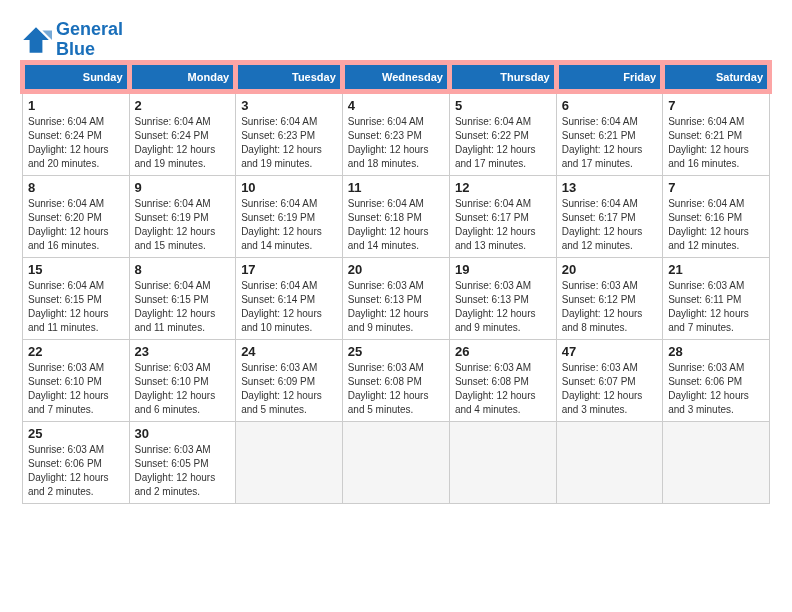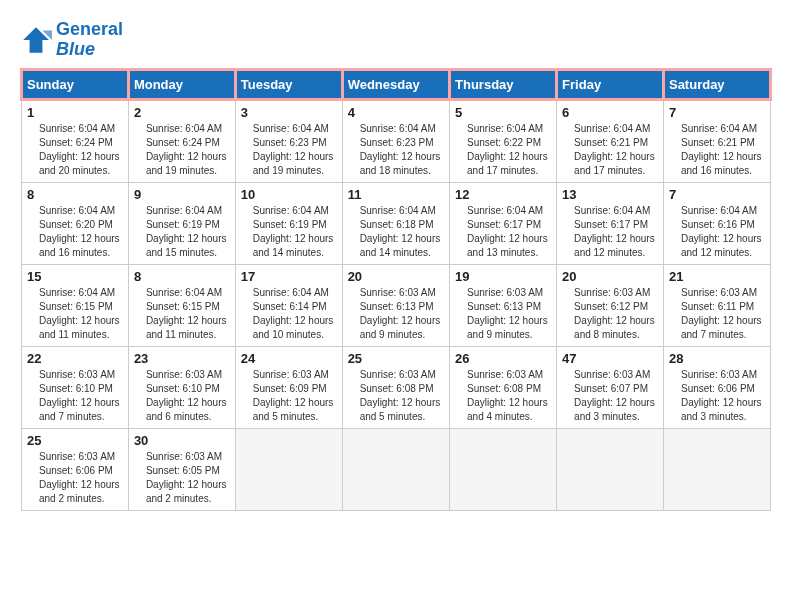--- a/index.html
+++ b/index.html
@@ -7,21 +7,21 @@
       font-family: Arial, sans-serif;
       background: #fff;
       width: 792px;
       min-height: 612px;
       padding: 20px;
     }
     .header {
       display: flex;
       justify-content: space-between;
       align-items: flex-start;
-      margin-bottom: 8px;
+      margin-bottom: 0;
     }
     .logo {
       display: flex;
       align-items: center;
       gap: 4px;
     }
     .logo-text {
       font-size: 18px;
       font-weight: bold;
       color: #333;
@@ -48,24 +48,24 @@
     }
     .calendar {
       width: 100%;
       border-collapse: collapse;
       font-size: 11px;
     }
     .calendar th {
       background: #1a6fba;
       color: #fff;
       padding: 6px 4px;
-      text-align: left;
-      font-size: 13px;
+      text-align: right;
+      font-size: 11px;
       font-weight: bold;
-      border: 3px solid #fca5a5;
+      border: 5px solid #fca5a5;
     }
     .calendar td {
       border: 1px solid #ccc;
       vertical-align: top;
       padding: 4px 5px;
       width: 108px;
       height: 80px;
       background: #fff;
     }
     .calendar td.empty {
@@ -75,35 +75,34 @@
       font-size: 13px;
       font-weight: bold;
       color: #222;
       display: block;
       margin-bottom: 2px;
     }
     .day-info {
       font-size: 10px;
       color: #333;
       line-height: 1.4;
-      margin-left: 12px;
     }
   </style>
 </head>
 <body>
 
 <div class="header">
   <div class="logo">
     <svg class="logo-icon" viewBox="0 0 40 40">
       <polygon points="20,4 36,20 28,20 28,36 12,36 12,20 4,20" fill="#1a6fba"></polygon>
       <polygon points="28,8 40,8 40,20" fill="#1a6fba" opacity="0.6"></polygon>
     </svg>
     <div class="logo-text">
       <div><span>General</span></div>
-      <div><span style="color:#1a6fba;font-style:italic;">Blue</span></div>
+      <div><span style="color:#1a6fba;">Blue</span></div>
     </div>
   </div>
   <div class="title-block">
     <div class="month-title"></div>
     <div class="subtitle"></div>
   </div>
 </div>
 
 <table class="calendar">
   <thead>

